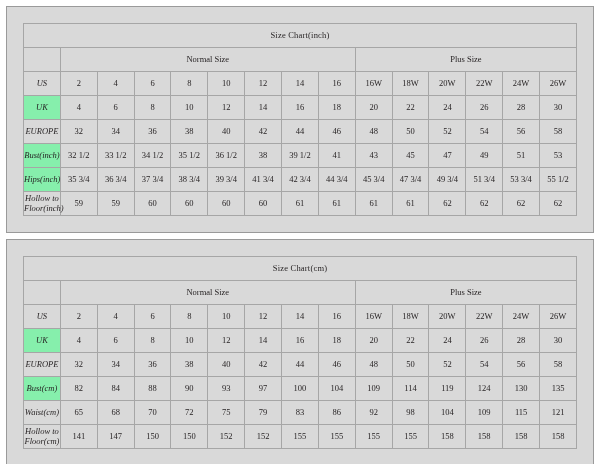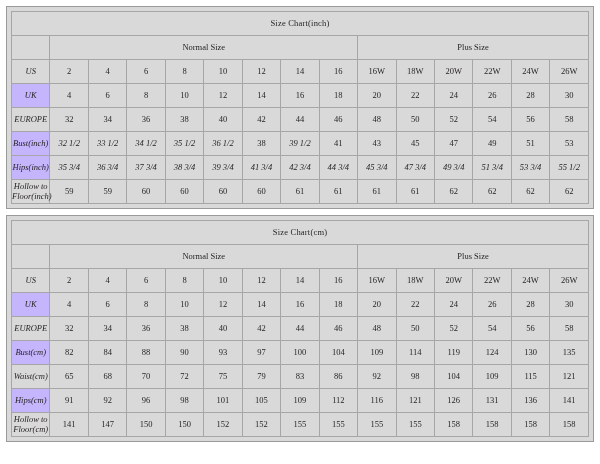--- a/index.html
+++ b/index.html
@@ -20,21 +20,21 @@
     box-sizing: border-box;
     padding: 6px 6px 4px 6px;
     display: flex;
     flex-direction: column;
     gap: 6px;
   }
   .chart-block {
     background: #d9d9d9;
     border: 1px solid #9a9a9a;
     box-sizing: border-box;
-    padding: 4px;
+    padding: 16px;
   }
   table.size-table {
     border-collapse: collapse;
     width: 100%;
     table-layout: fixed;
   }
   table.size-table td {
     border: 1px solid #a6a6a6;
     text-align: center;
     vertical-align: middle;
@@ -72,25 +72,24 @@
   td.row-label {
     font-size: 11px;
     background: #d9d9d9;
     border-left: none;
     font-style: italic;
   }
   td.cell-alt {
     background: #cfcfcf;
   }
   td.row-label.cell-alt {
-    background: #c4b5fd;
+    background: #86efac;
   }
   .small {
     font-size: 8px;
-    font-style: italic;
   }
 </style>
 </head>
 <body>
 
 <div class="page">
   <div class="chart-block">
     <table class="size-table">
       <tbody>
           <tr>
@@ -296,37 +295,20 @@
             <td class="">83</td>
             <td class="">86</td>
             <td class="">92</td>
             <td class="">98</td>
             <td class="">104</td>
             <td class="">109</td>
             <td class="">115</td>
             <td class="">121</td>
           </tr>
           <tr>
-            <td class="row-label cell-alt">Hips(cm)</td>
-            <td class="cell-alt">91</td>
-            <td class="cell-alt">92</td>
-            <td class="cell-alt">96</td>
-            <td class="cell-alt">98</td>
-            <td class="cell-alt">101</td>
-            <td class="cell-alt">105</td>
-            <td class="cell-alt">109</td>
-            <td class="cell-alt">112</td>
-            <td class="cell-alt">116</td>
-            <td class="cell-alt">121</td>
-            <td class="cell-alt">126</td>
-            <td class="cell-alt">131</td>
-            <td class="cell-alt">136</td>
-            <td class="cell-alt">141</td>
-          </tr>
-          <tr>
             <td class="row-label">Hollow to Floor(cm)</td>
             <td class="">141</td>
             <td class="">147</td>
             <td class="">150</td>
             <td class="">150</td>
             <td class="">152</td>
             <td class="">152</td>
             <td class="">155</td>
             <td class="">155</td>
             <td class="">155</td>

